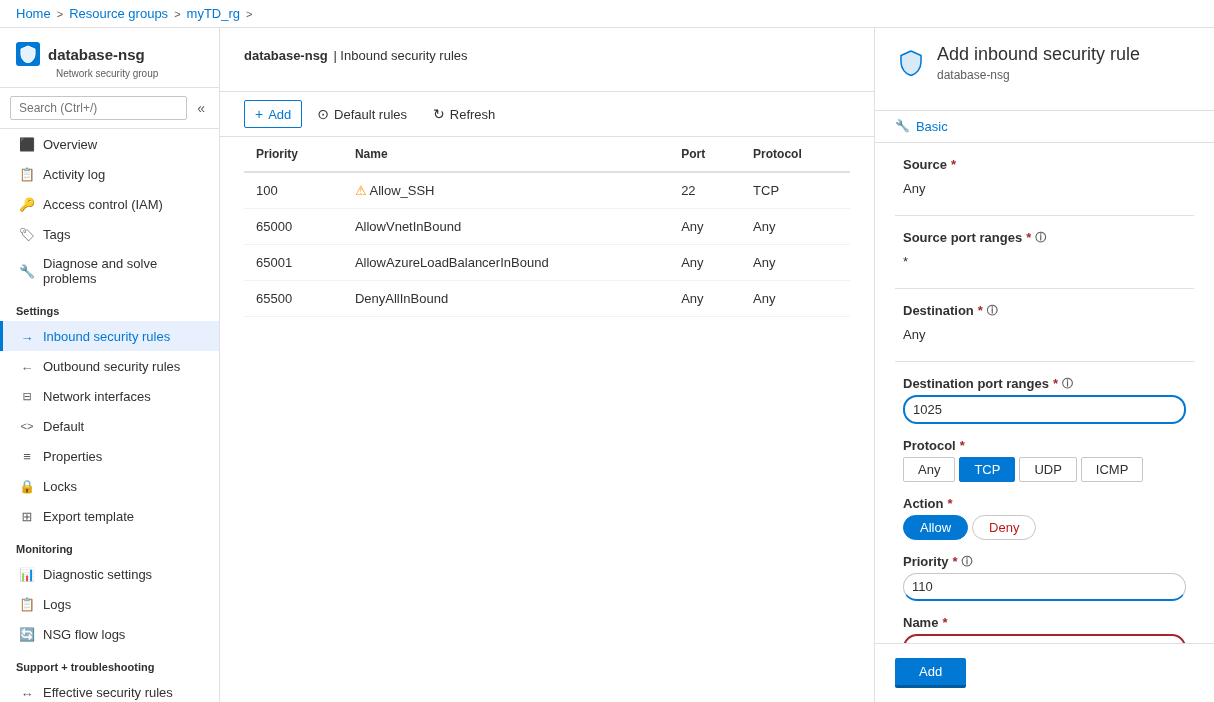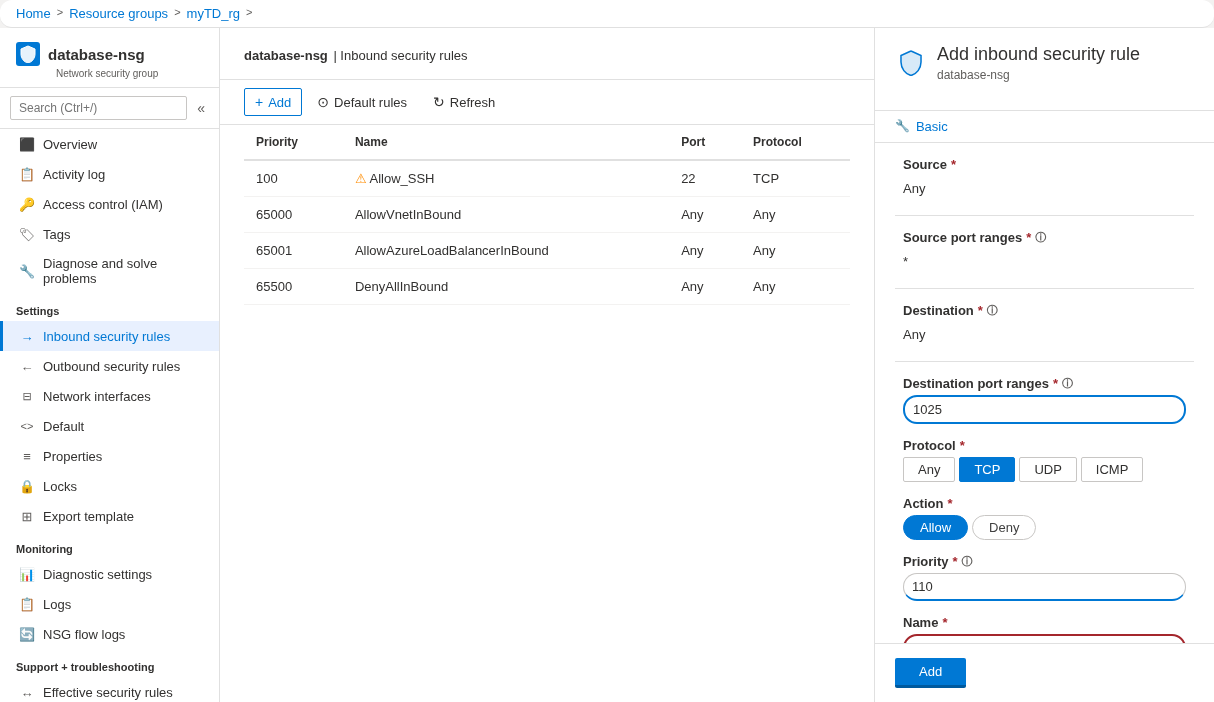--- a/index.html
+++ b/index.html
@@ -3,25 +3,24 @@
   <meta charset="utf-8">
   <style>
     * { box-sizing: border-box; margin: 0; padding: 0; font-family: 'Segoe UI', Arial, sans-serif; font-size: 13px; }
     body { background: #f3f2f1; display: flex; flex-direction: column; height: 702px; overflow: hidden; }
 
     .breadcrumb-bar {
       background: #fff;
       padding: 6px 16px;
       border-bottom: 1px solid #e0e0e0;
       display: flex;
-      align-items: flex-start;
+      align-items: center;
       gap: 6px;
       font-size: 12px;
       color: #0078d4;
-      border-radius: 12px;
     }
     .breadcrumb-sep { color: #605e5c; font-size: 11px; }
     .breadcrumb-link { color: #0078d4; cursor: pointer; text-decoration: none; }
 
     .main-container { display: flex; flex: 1; overflow: hidden; }
 
     
     .sidebar {
       width: 220px;
       min-width: 220px;
@@ -144,21 +143,21 @@
 
     .main-header {
       padding: 14px 24px 10px;
       border-bottom: 1px solid #e0e0e0;
       background: #fff;
     }
     .main-header-title {
       font-size: 20px;
       font-weight: 300;
       color: #323130;
-      margin-bottom: 4px;
+      margin-bottom: 16px;
     }
     .main-header-title strong { font-weight: 600; }
 
     .toolbar {
       padding: 8px 24px;
       background: #fff;
       border-bottom: 1px solid #e0e0e0;
       display: flex;
       align-items: center;
       gap: 4px;
@@ -317,21 +316,21 @@
       display: flex;
       gap: 4px;
     }
     .action-btn {
       padding: 4px 16px;
       border: 1px solid #c8c6c4;
       border-radius: 14px;
       background: #fff;
       cursor: pointer;
       font-size: 13px;
-      color: #404040;
+      color: #b91c1c;
     }
     .action-btn.active {
       background: #0078d4;
       color: #fff;
       border-color: #0078d4;
     }
 
     .divider { height: 1px; background: #e0e0e0; margin: 4px 0; }
 
     .rp-footer {

